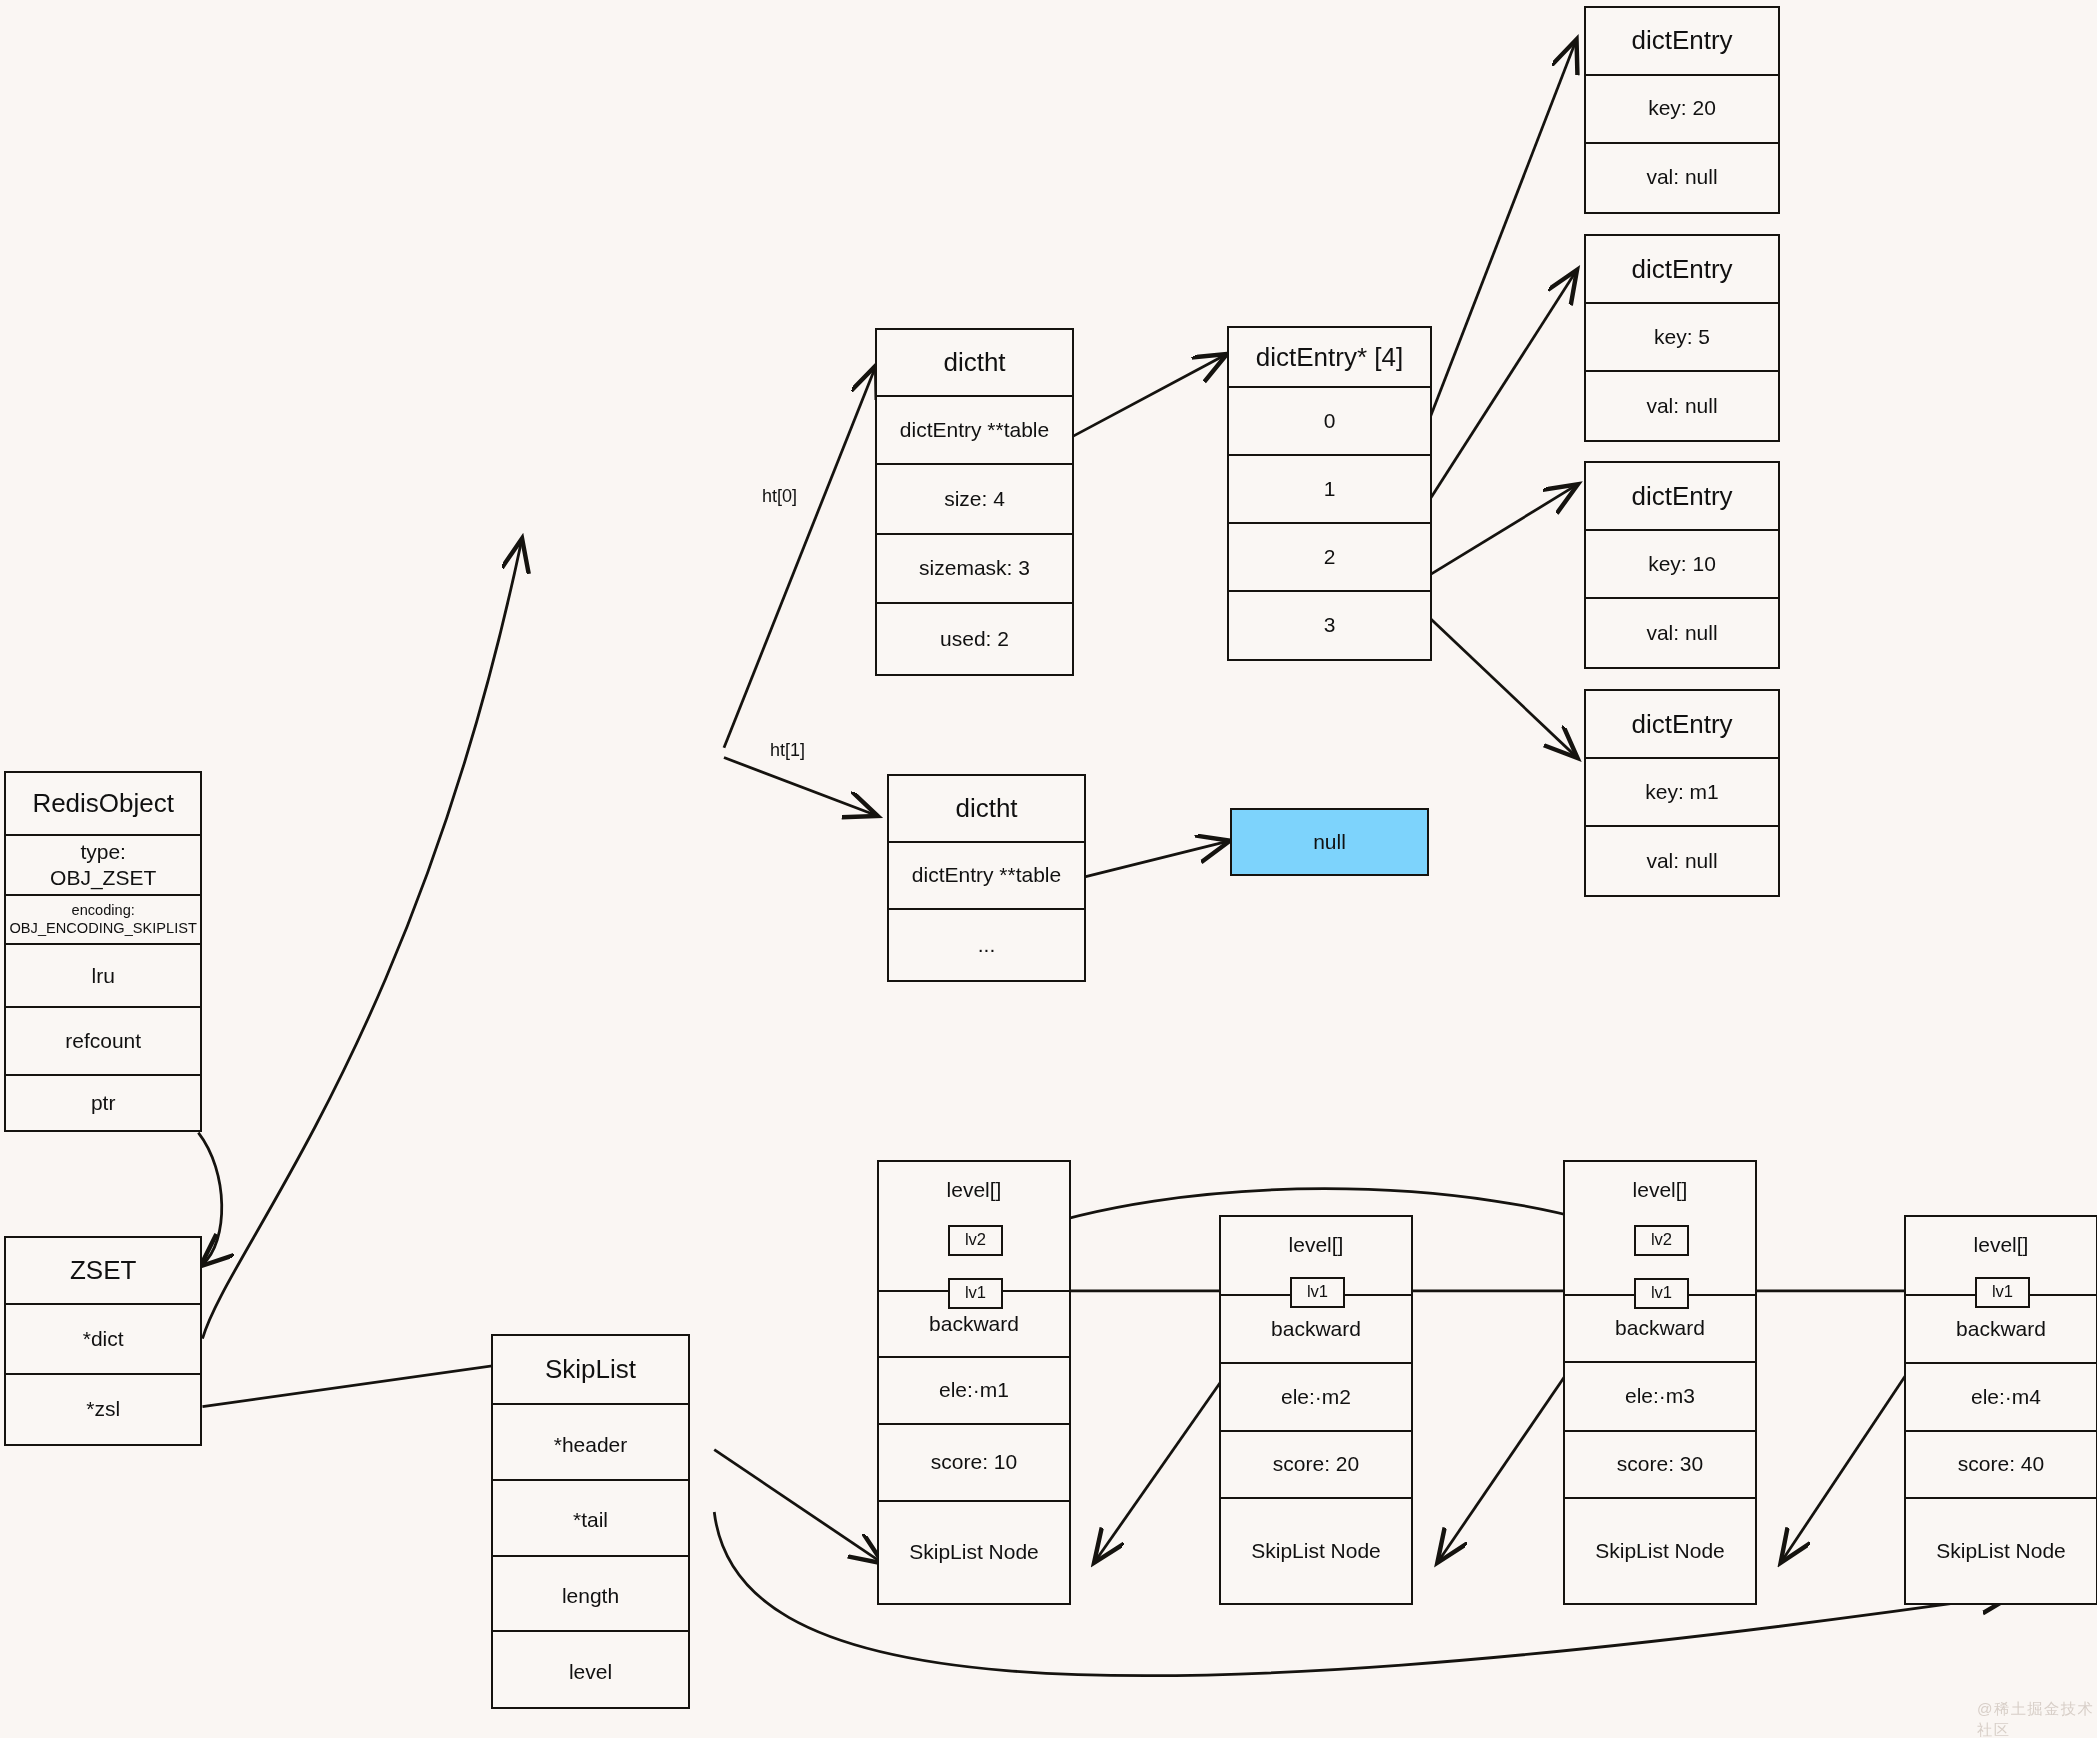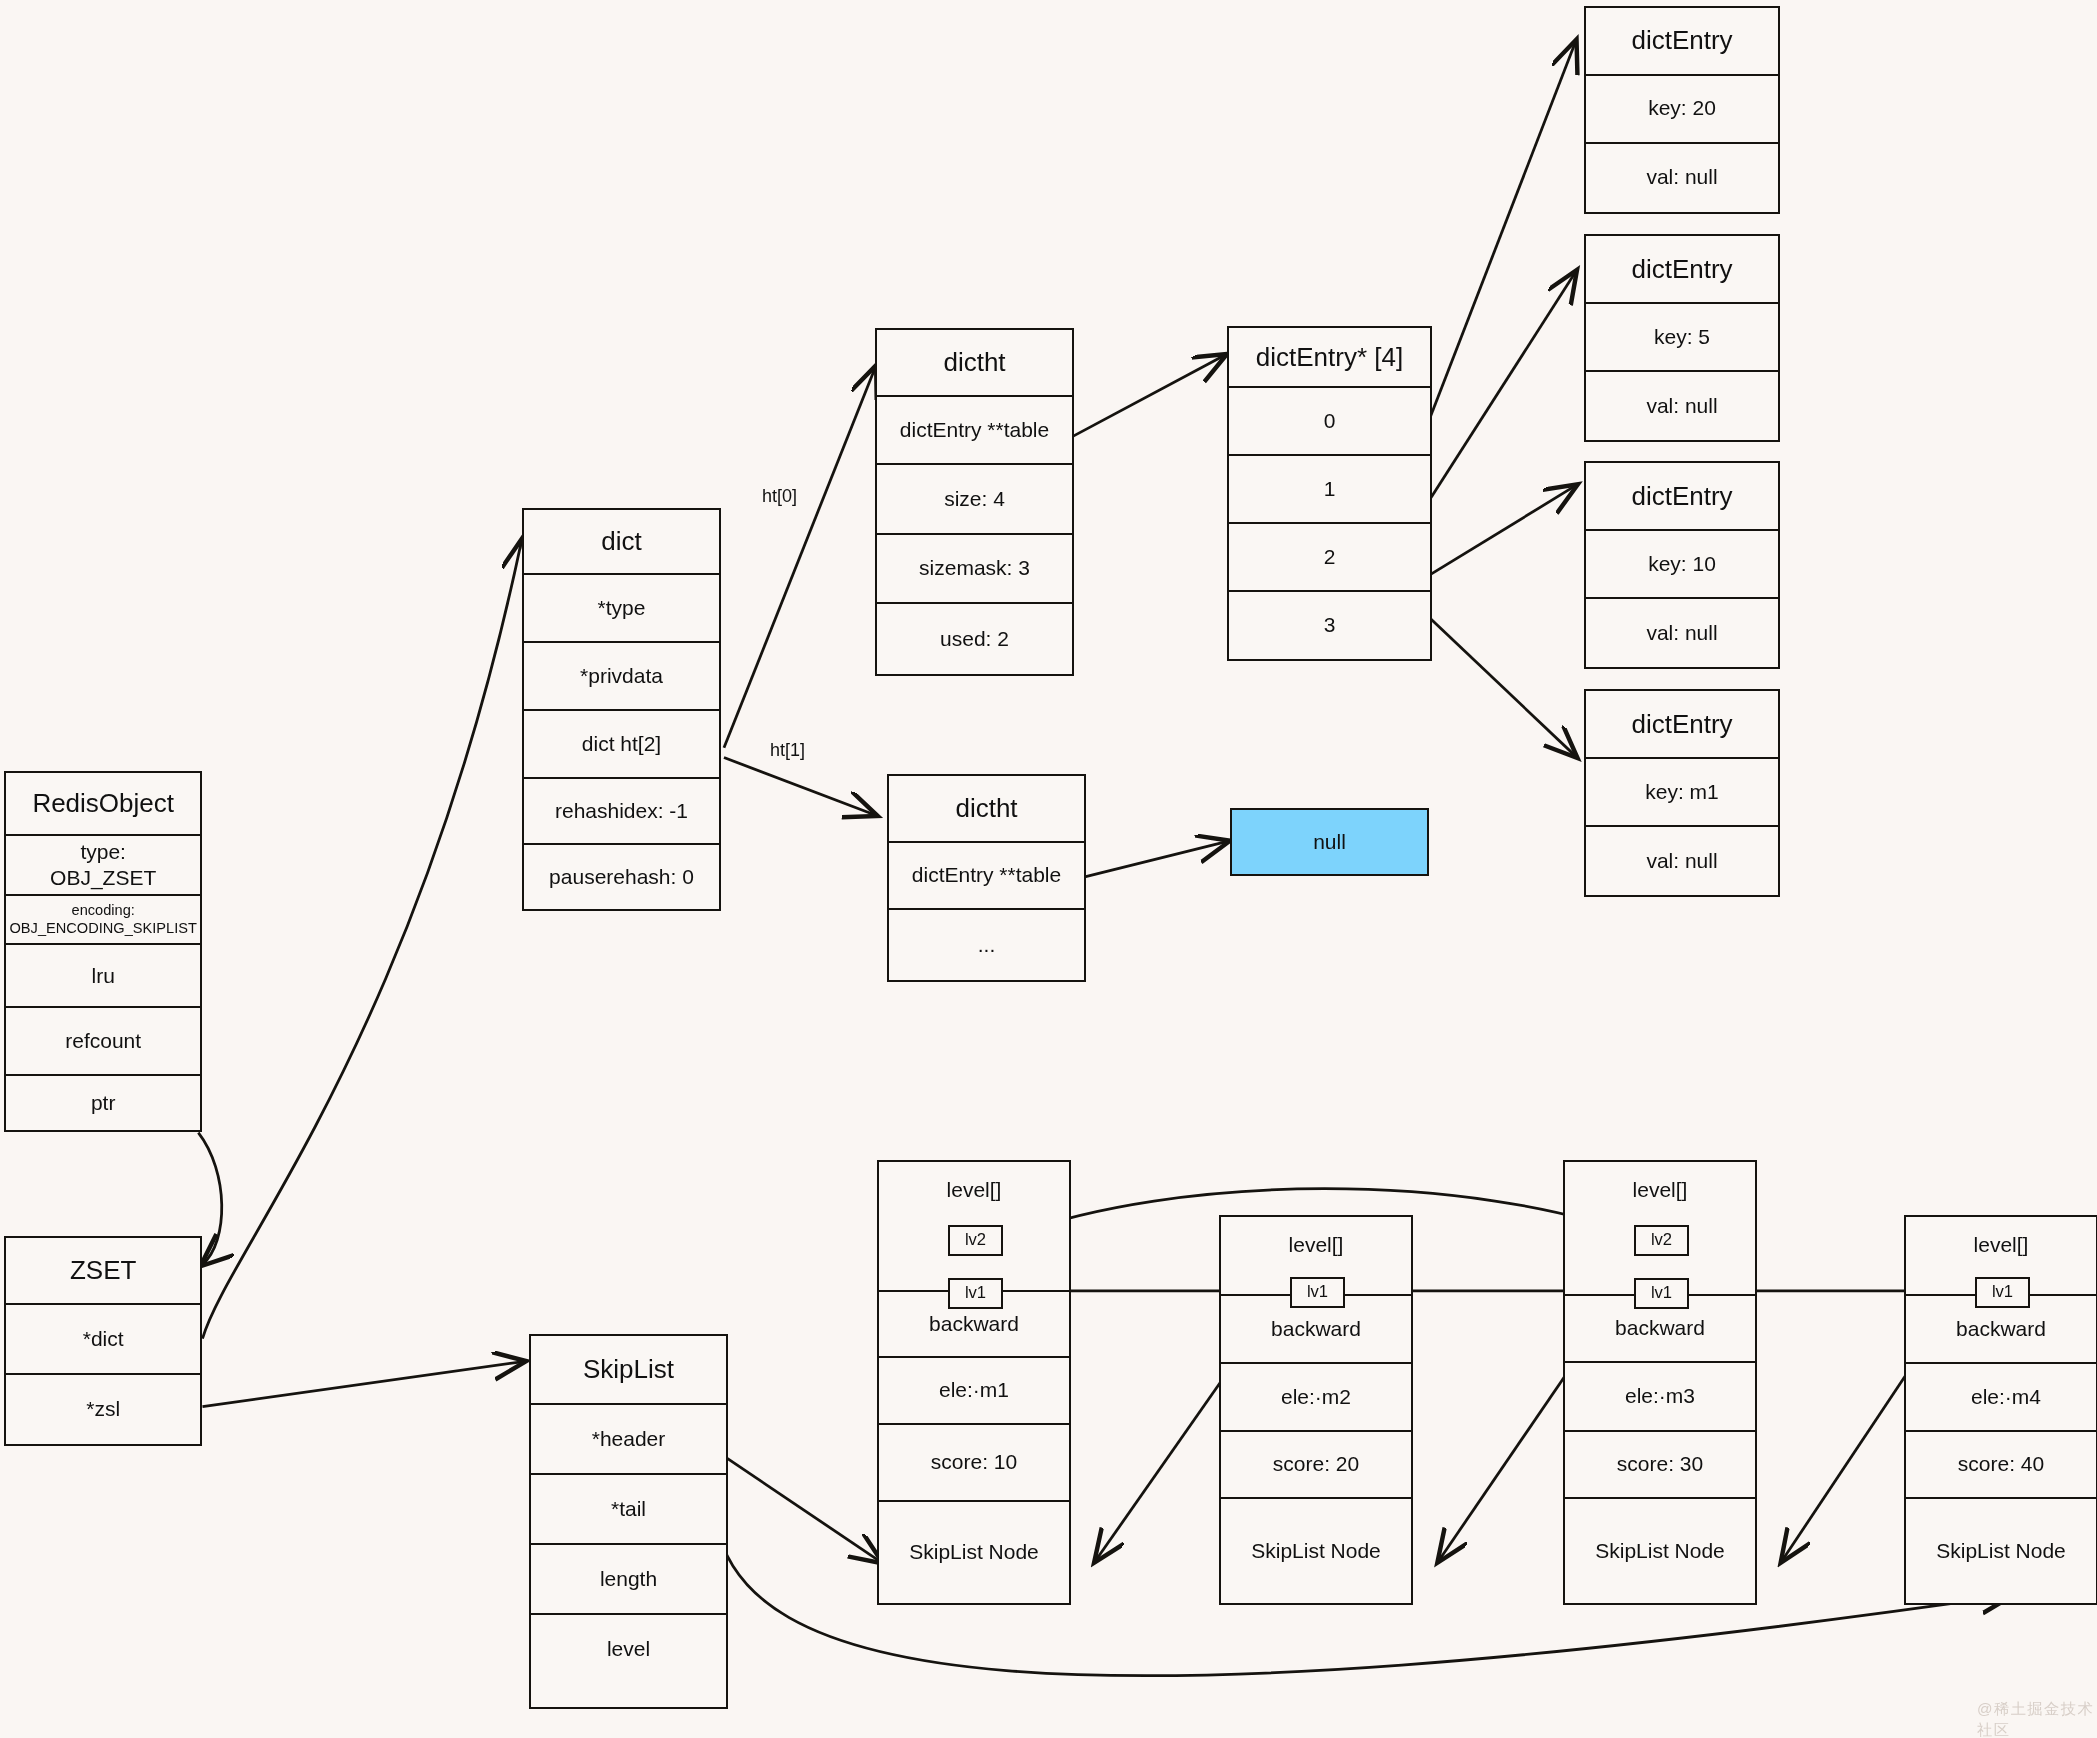--- a/index.html
+++ b/index.html
@@ -118,28 +118,20 @@
     <div class="row cell" style="height:68px;">refcount</div>
     <div class="row cell" style="height:55px;">ptr</div>
   </div>
 
   <div class="box" style="left:4.2px;top:1236px;width:198px;height:210px;">
     <div class="row title" style="height:68px;">ZSET</div>
     <div class="row cell" style="height:70px;">*dict</div>
     <div class="row cell" style="height:70px;">*zsl</div>
   </div>
 
-  <div class="box" style="left:522px;top:508px;width:199px;height:403px;">
-    <div class="row title" style="height:66px;">dict</div>
-    <div class="row cell" style="height:69px;">*type</div>
-    <div class="row cell" style="height:69px;">*privdata</div>
-    <div class="row cell" style="height:69px;">dict ht[2]</div>
-    <div class="row cell" style="height:67px;">rehashidex: -1</div>
-    <div class="row cell" style="height:65px;">pauserehash: 0</div>
-  </div>
 
   <div class="edge-label" style="left:762px;top:486px;">ht[0]</div>
   <div class="edge-label" style="left:770px;top:740px;">ht[1]</div>
 
   <div class="box" style="left:875px;top:328px;width:199px;height:348px;">
     <div class="row title" style="height:68px;">dictht</div>
     <div class="row cell" style="height:69px;">dictEntry **table</div>
     <div class="row cell" style="height:70px;">size: 4</div>
     <div class="row cell" style="height:70px;">sizemask: 3</div>
     <div class="row cell" style="height:71px;">used: 2</div>
@@ -178,21 +170,21 @@
     <div class="row cell" style="height:69px;">key: 10</div>
     <div class="row cell" style="height:69px;">val: null</div>
   </div>
 
   <div class="box" style="left:1584px;top:689px;width:196px;height:208px;">
     <div class="row title" style="height:69px;">dictEntry</div>
     <div class="row cell" style="height:69px;">key: m1</div>
     <div class="row cell" style="height:69px;">val: null</div>
   </div>
 
-  <div class="box" style="left:529px;top:1334px;width:199px;height:375px;">
+  <div class="box" style="left:491px;top:1334px;width:199px;height:375px;justify-content:space-between;">
     <div class="row title" style="height:69px;">SkipList</div>
     <div class="row cell" style="height:70px;">*header</div>
     <div class="row cell" style="height:70px;">*tail</div>
     <div class="row cell" style="height:70px;">length</div>
     <div class="row cell" style="height:69px;">level</div>
   </div>
 
   <div class="box" style="left:877px;top:1160px;width:194px;height:445px;">
     <div class="row lvl-area" style="height:135px;">
       <span class="lvl-title" style="top:15.3px;">level[]</span>

